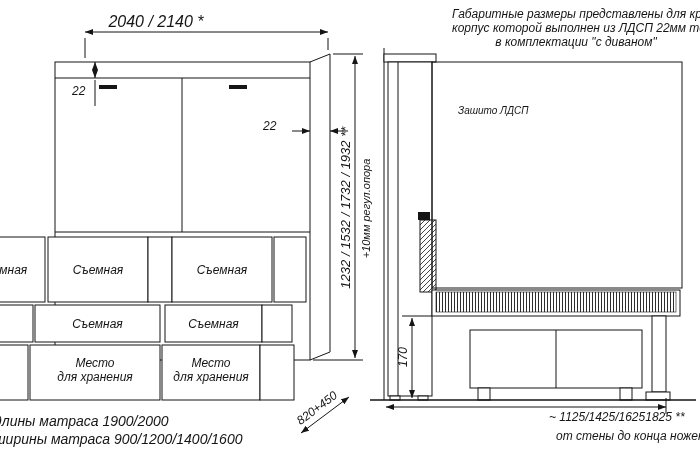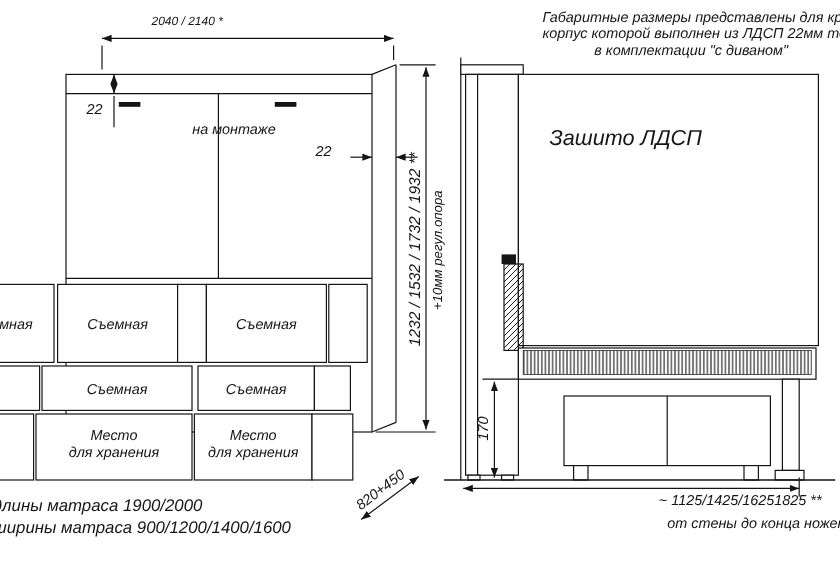--- a/index.html
+++ b/index.html
@@ -105,28 +105,27 @@
     <line x1="370" y1="400" x2="696" y2="400" stroke-width="1.3"></line>
 
     <line x1="412" y1="318" x2="412" y2="398" marker-start="url(#ar)" marker-end="url(#ar)"></line>
     <line x1="432" y1="316" x2="402" y2="316"></line>
 
     <line x1="386" y1="407" x2="666" y2="407" marker-start="url(#ar)" marker-end="url(#ar)"></line>
     <line x1="666" y1="398" x2="666" y2="414"></line>
   </g>
 </svg>
 
-<div class="lbl ctr" style="left:56px;top:13px;width:200px;font-size:10px">2040 / 2140 *</div>
+<div class="lbl ctr" style="left:56px;top:13px;width:200px;font-size:16px">2040 / 2140 *</div>
 
 <div class="lbl" style="left:72px;top:84px;font-size:12px">22</div>
 
 <div class="lbl" style="left:263px;top:119px;font-size:12px">22</div>
 
 <div class="lbl ctr" style="left:136px;top:101px;width:118px;font-size:12px">
-  <div>на монтаже</div>
 </div>
 
 <div class="lbl ctr r90" style="left:246px;top:200px;width:200px;font-size:13px">1232 / 1532 / 1732 / 1932 **</div>
 
 <div class="lbl ctr r90" style="left:306px;top:202px;width:120px;font-size:11px">+10мм регул.опора</div>
 
 <div class="lbl ctr rdep" style="left:277px;top:401px;width:80px;font-size:12px">820+450</div>
 
 <div class="lbl ctr" style="left:-48px;top:263px;width:100px;font-size:12px">Съемная</div>
 <div class="lbl ctr" style="left:48px;top:263px;width:100px;font-size:12px">Съемная</div>
@@ -145,18 +144,18 @@
 
 <div class="lbl" style="left:-6px;top:413px;font-size:14px">длины матраса 1900/2000</div>
 <div class="lbl" style="left:-6px;top:431px;font-size:14px">ширины матраса 900/1200/1400/1600</div>
 
 <div class="lbl ctr" style="left:452px;top:7px;width:248px;font-size:12px">
   <div>Габаритные размеры представлены для кров</div>
   <div>корпус которой выполнен из ЛДСП 22мм толщ</div>
   <div>в комплектации "с диваном"</div>
 </div>
 
-<div class="lbl" style="left:458px;top:105px;font-size:18px">Зашито ЛДСП</div>
+<div class="lbl" style="left:458px;top:105px;font-size:10px">Зашито ЛДСП</div>
 
 <div class="lbl ctr r90" style="left:383px;top:350px;width:40px;font-size:12px">170</div>
 
 <div class="lbl" style="left:549px;top:410px;font-size:12px">~ 1125/1425/16251825 **</div>
 <div class="lbl" style="left:556px;top:429px;font-size:12px">от стены до конца ножек</div>
 
 </body></html>

